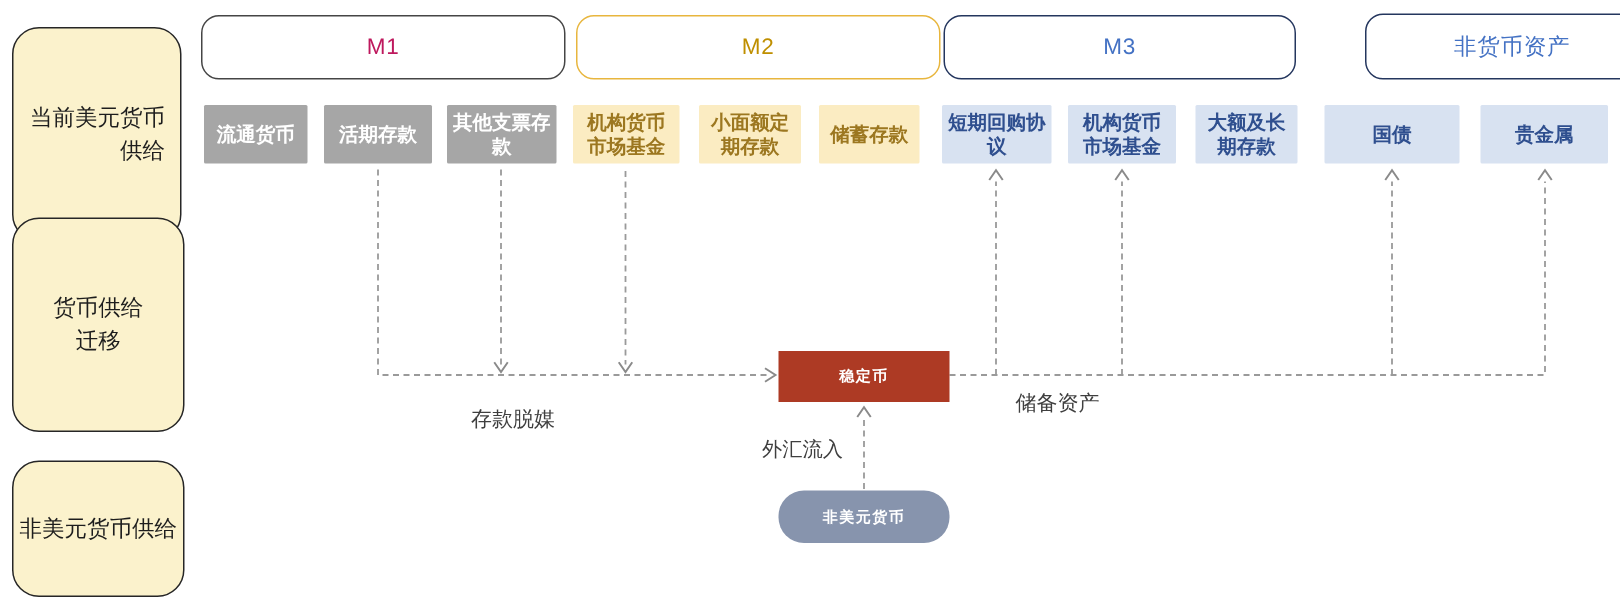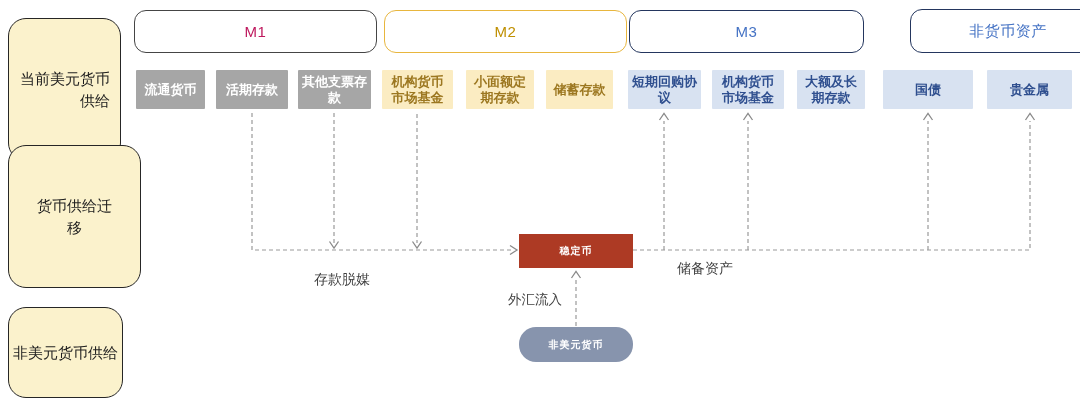--- a/index.html
+++ b/index.html
@@ -74,21 +74,21 @@
     <path class="head" d="M923.5 120 L928 113.5 L932.5 120"></path>
     <path class="head" d="M1025.5 120 L1030 113.5 L1034.5 120"></path>
 
     <path class="dash" d="M576 326 L576 277"></path>
     <path class="head" d="M571.5 278 L576 271.5 L580.5 278"></path>
   </svg>
 
   <div class="abs rowbox" style="left:8px;top:18px;width:113px;height:143px;padding:0 10px;text-align:right;">
     <span>当前美元货币供给</span>
   </div>
-  <div class="abs rowbox" style="left:8px;top:145px;width:133px;height:143px;padding:0 24px;">
+  <div class="abs rowbox" style="left:8px;top:145px;width:115px;height:143px;padding:0 24px;">
     <span>货币供给迁移</span>
   </div>
   <div class="abs rowbox" style="left:8px;top:307px;width:115px;height:91px;padding:0 2px;">
     <span>非美元货币供给</span>
   </div>
 
   <div class="abs gheader gray-border" style="left:134px;top:10px;width:243px;height:43px;">
     <span>M1</span>
   </div>
   <div class="abs gheader gold" style="left:384px;top:10px;width:243px;height:43px;">

